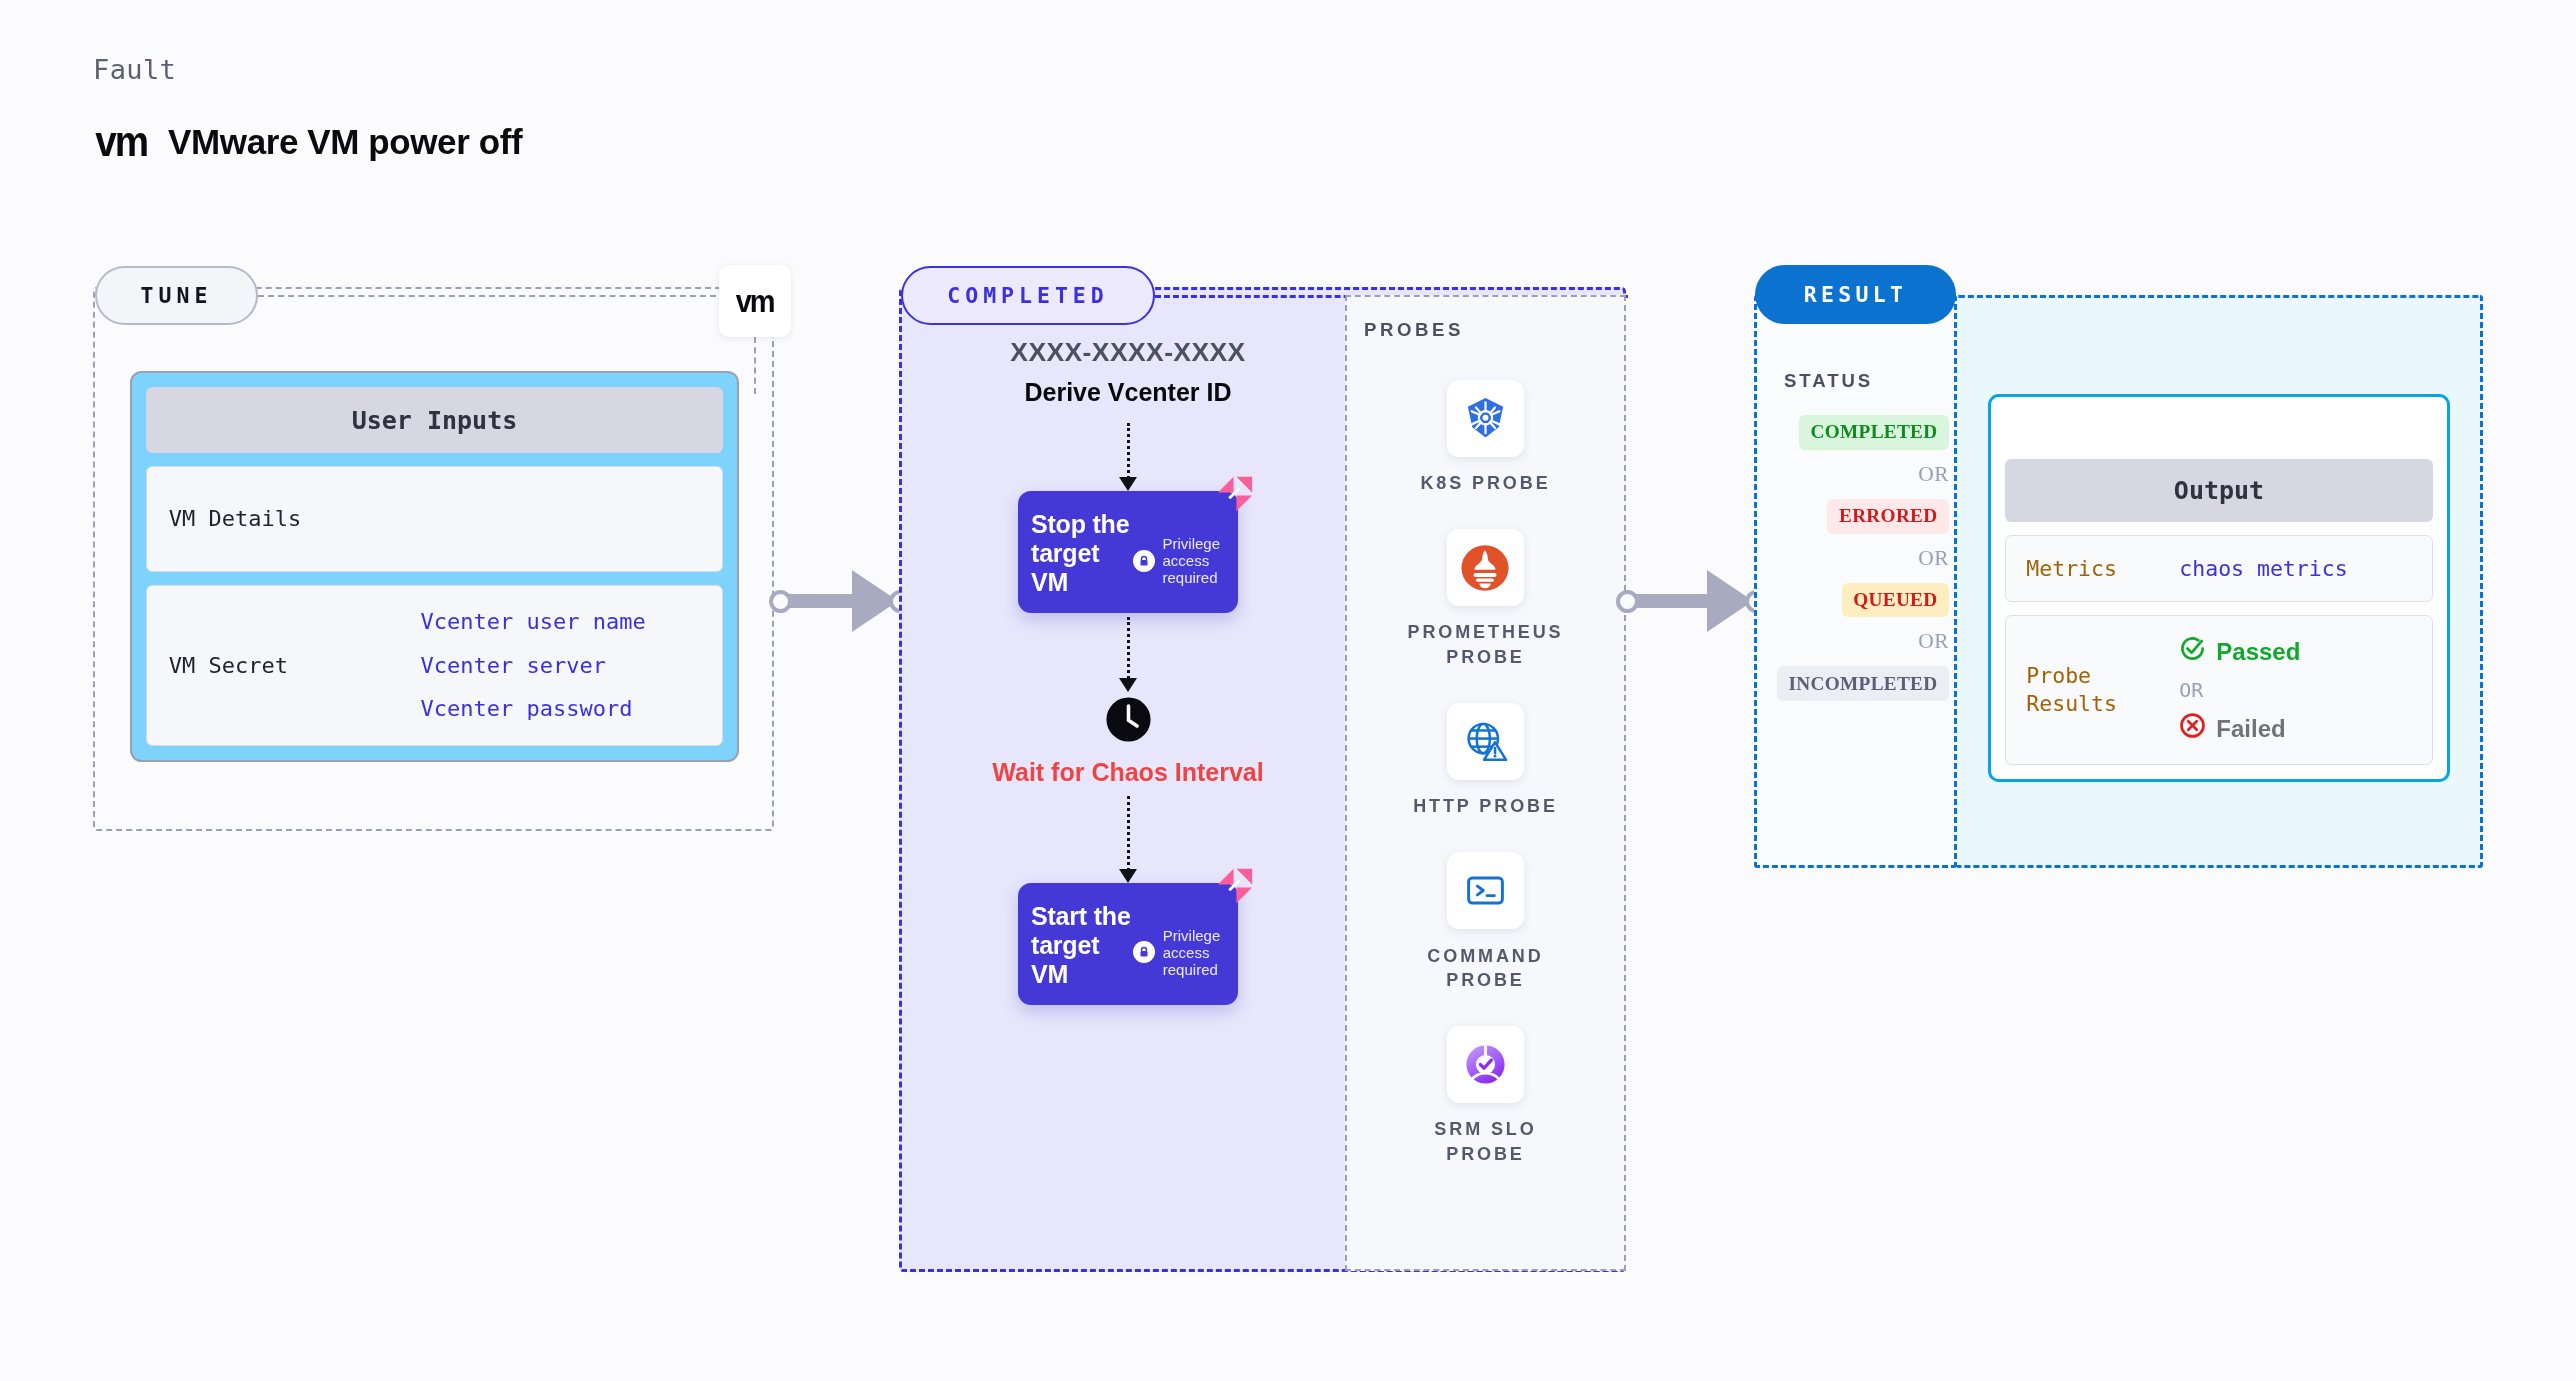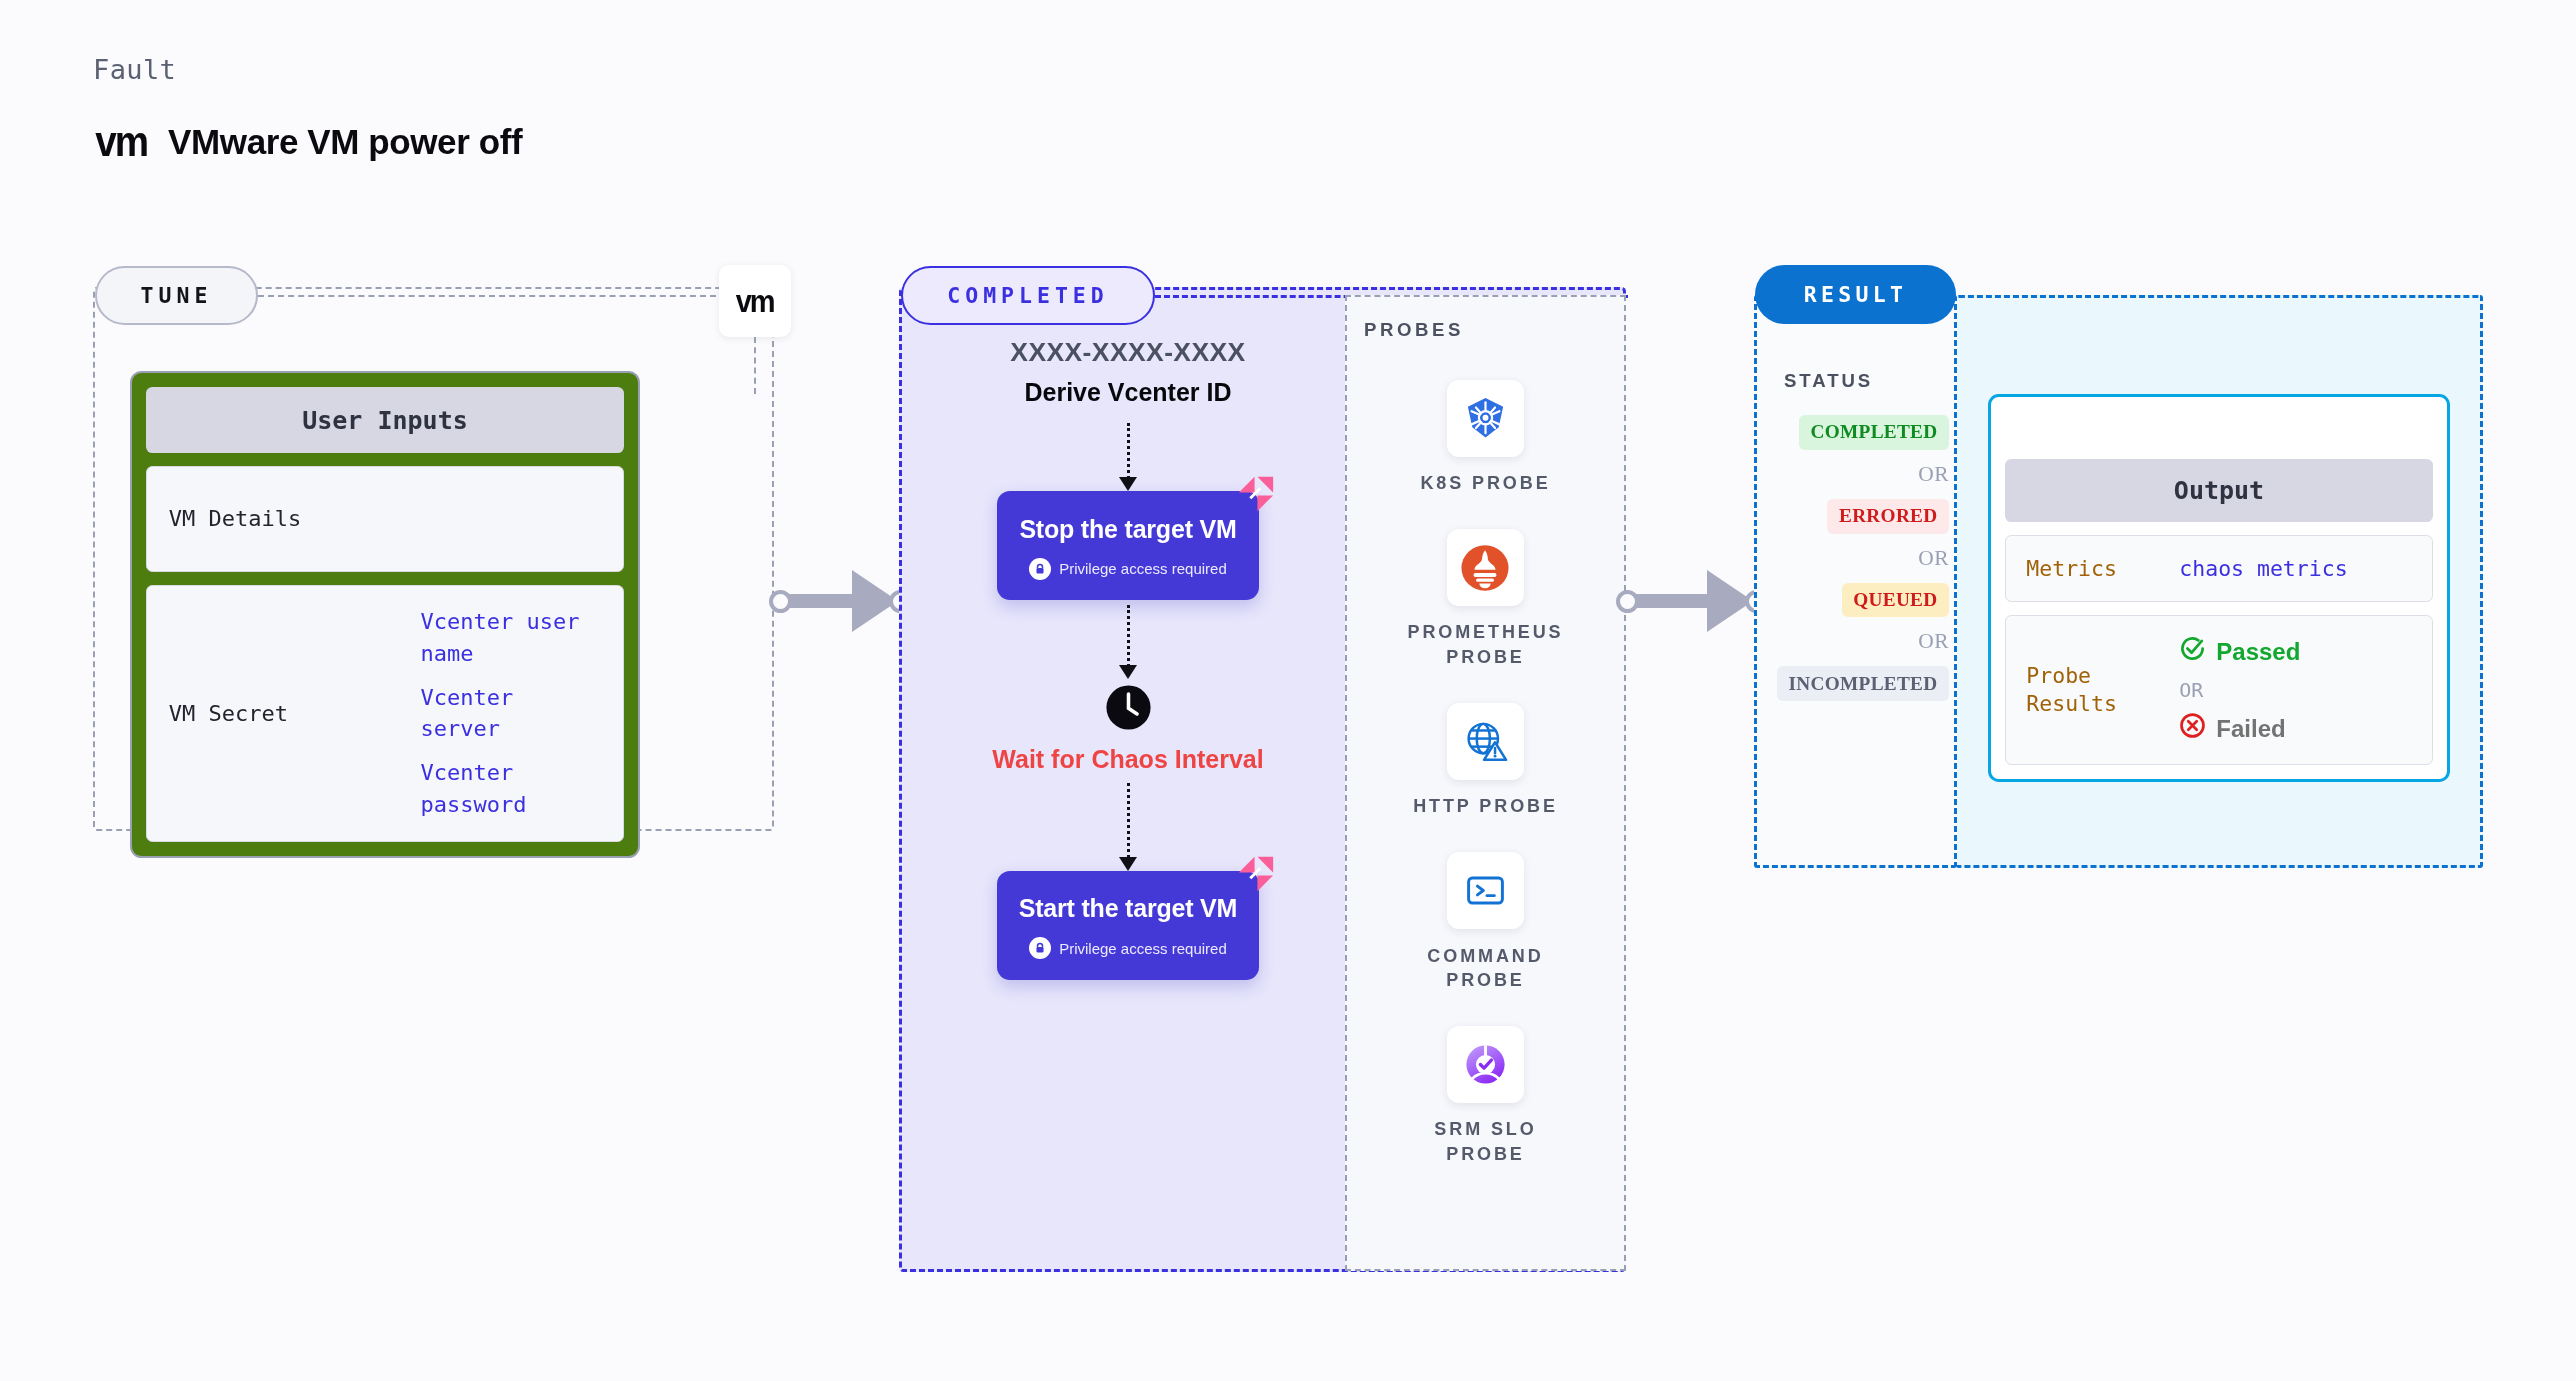--- a/index.html
+++ b/index.html
@@ -61,22 +61,22 @@
     display: flex; align-items: center; justify-content: center;
   }
   .vm-tile .vm-word { font-size: 31.5px; }
   .vm-tile-stem {
     position: absolute; left: 754px; top: 337px; width: 0; height: 57px;
     border-left: 2.9px dashed #9aa0b4;
   }
 
   
   .ui-card {
-    position: absolute; left: 130px; top: 371px; width: 510px;
-    background: #4d7c0f; border: 2.9px solid #9aa0b4; border-radius: 11.5px;
+    position: absolute; left: 130px; top: 371px; width: 609px;
+    background: #7dd3fc; border: 2.9px solid #9aa0b4; border-radius: 11.5px;
     padding: 14.3px;
   }
   .ui-head {
     background: #d6d7e3; border-radius: 6.4px; height: 66px;
     display: flex; align-items: center; justify-content: center;
     font-family: "DejaVu Sans Mono", monospace;
     font-size: 25px; font-weight: 700; color: #2f3240;
   }
   .ui-row {
     margin-top: 13px; border: 1.4px solid #d9dae4; border-radius: 6.4px;
@@ -134,24 +134,24 @@
     width: 2.9px; position: relative;
     display: flex; flex-direction: column; align-items: center;
   }
   .dotted-arrow .stem { width: 0; border-left: 3.6px dotted #101016; }
   .dotted-arrow .tip {
     width: 0; height: 0; margin-top: -1.4px;
     border-left: 9.3px solid transparent; border-right: 9.3px solid transparent;
     border-top: 14.3px solid #101016;
   }
   .act-card {
-    position: relative; width: 262px; min-height: 109px;
+    position: relative; width: 220px; min-height: 109px;
     background: #4438d7; border-radius: 13px;
     box-shadow: 0 6.4px 15.8px rgba(60,48,190,0.22);
-    display: flex; flex-direction: column; align-items: center; justify-content: center;
+    display: flex; flex-direction: row; align-items: center; justify-content: center;
     padding: 18.6px 13px 15.8px;
   }
   .act-title { color: #ffffff; font-size: 25px; font-weight: 700; letter-spacing: -0.2px; }
   .act-sub {
     margin-top: 14.3px; display: flex; align-items: center; gap: 7.9px;
     color: #eceaff; font-size: 15px;
   }
   .lock-badge {
     width: 22px; height: 22px; border-radius: 50%; background: #ffffff;
     display: flex; align-items: center; justify-content: center; flex: none;

